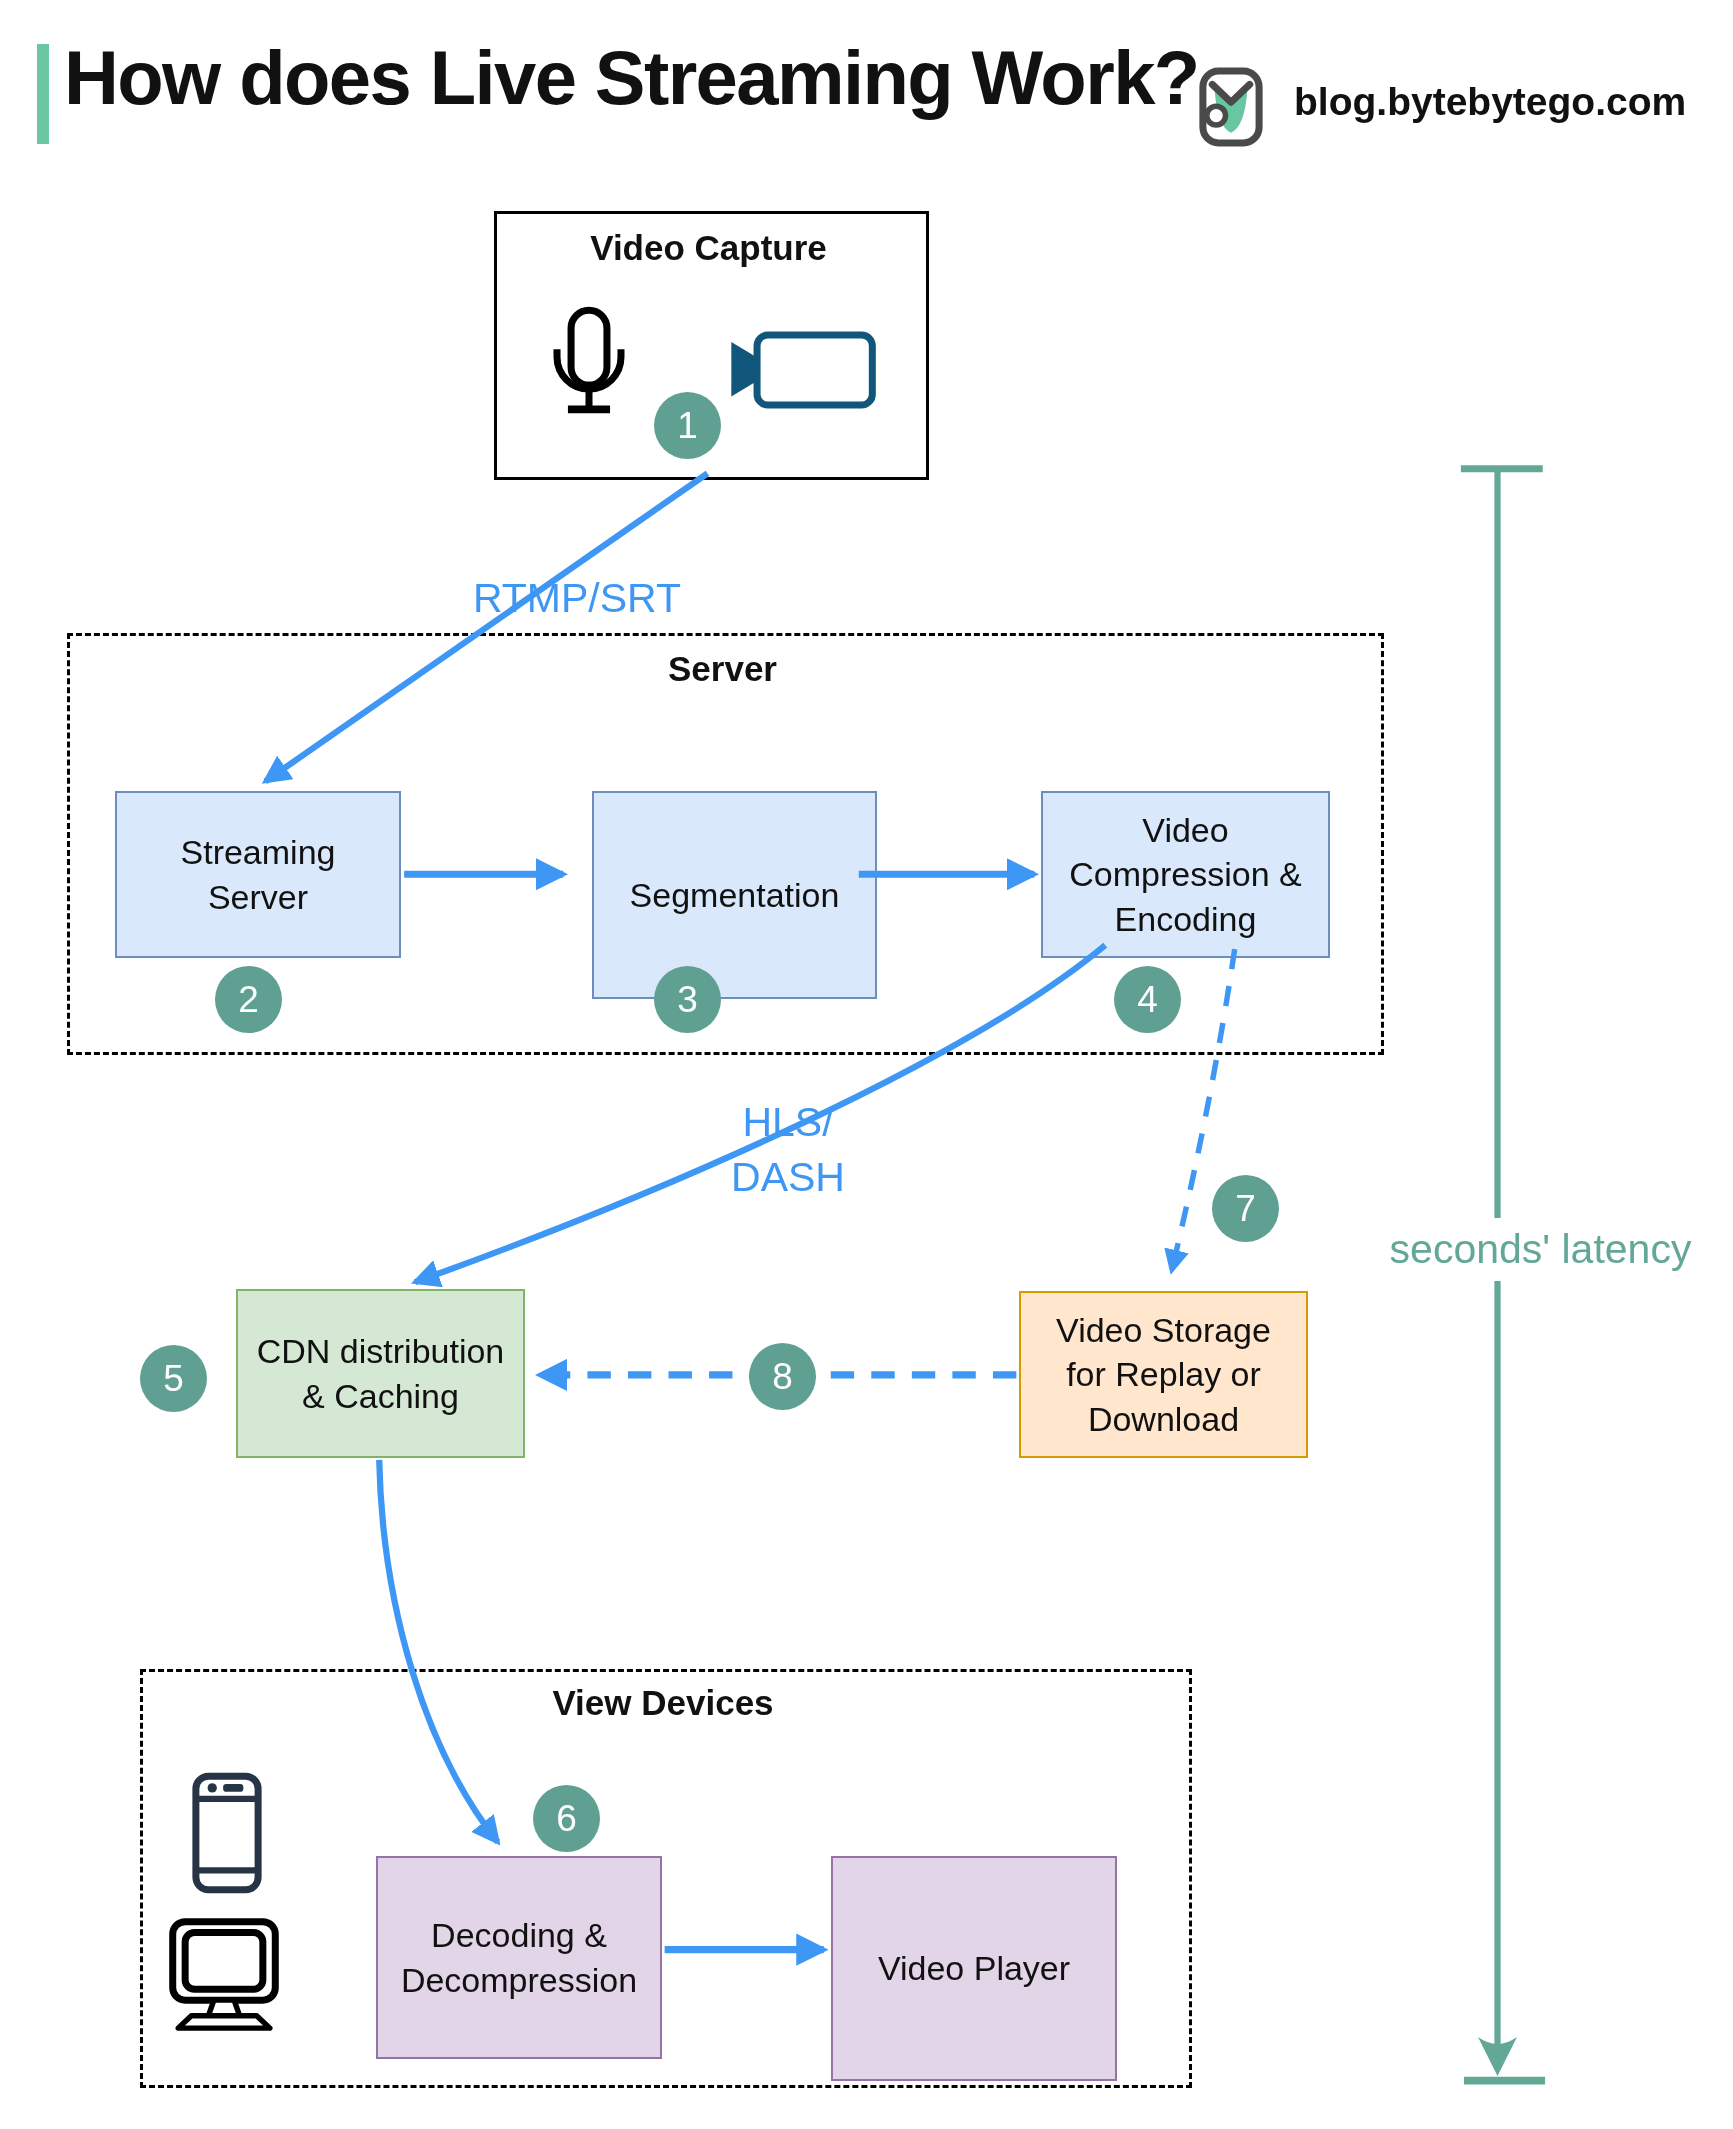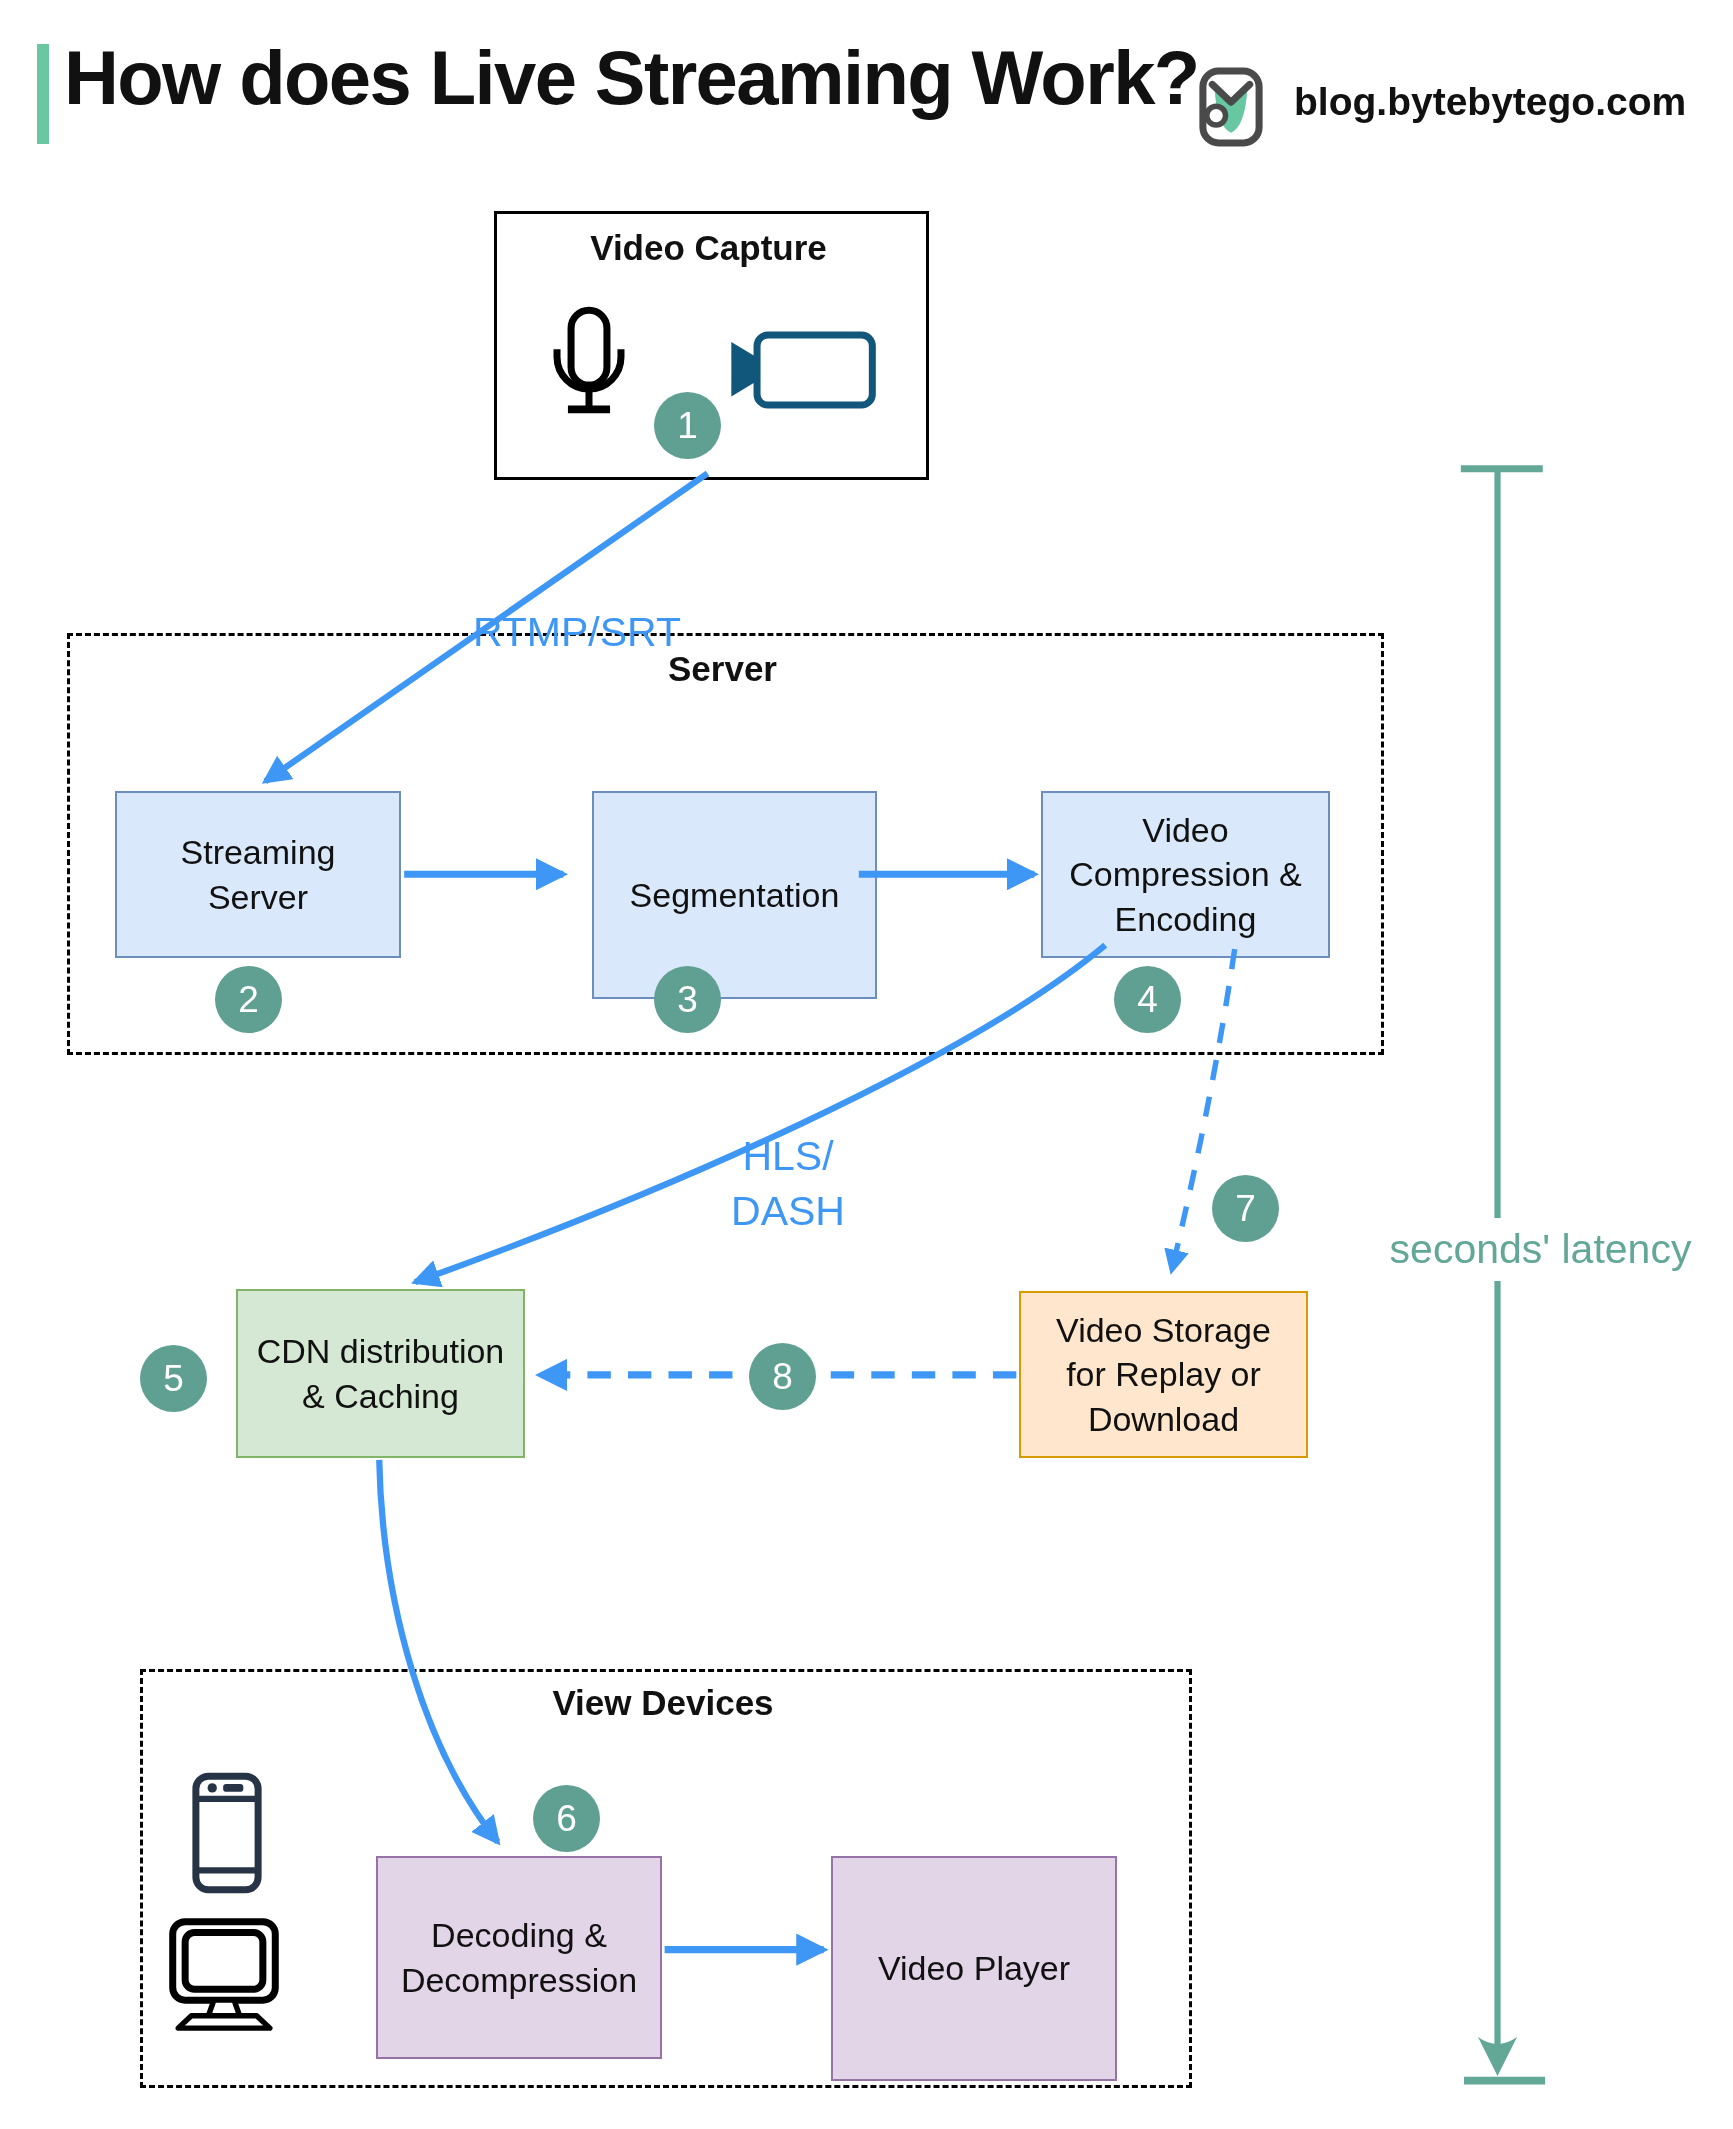--- a/index.html
+++ b/index.html
@@ -27,21 +27,21 @@
   .node-blue{background:var(--server-node-fill);border:2.3px solid var(--server-node-border);}
   .node-green{background:var(--cdn-fill);border:2.3px solid var(--cdn-border);}
   .node-orange{background:var(--storage-fill);border:2.3px solid var(--storage-border);}
   .node-purple{background:var(--device-fill);border:2.3px solid var(--device-border);}
   .capture-box{border:3.1px solid #000;background:#fff;}
   .capture-title{font-size:35px;font-weight:bold;text-align:center;}
   
   .badge{width:67px;height:67px;border-radius:50%;background:var(--step-badge);color:#fff;
          font-size:37px;display:flex;align-items:center;justify-content:center;z-index:6;}
   
-  .edge-label{font-size:41px;color:var(--arrow-blue);text-align:center;white-space:pre-line;line-height:1.35;z-index:5;margin-top:34px;}
+  .edge-label{font-size:41px;color:var(--arrow-blue);text-align:center;white-space:pre-line;line-height:1.35;z-index:5;}
   .latency-label{font-size:41px;color:var(--latency-teal);text-align:center;background:#fff;
                  padding:7.8px 0;z-index:5;}
   svg.wires{left:0;top:0;z-index:4;pointer-events:none;}
   .icon-wrap{z-index:5;}
 </style>
 </head>
 <body>
 
 <div class="canvas">
 

